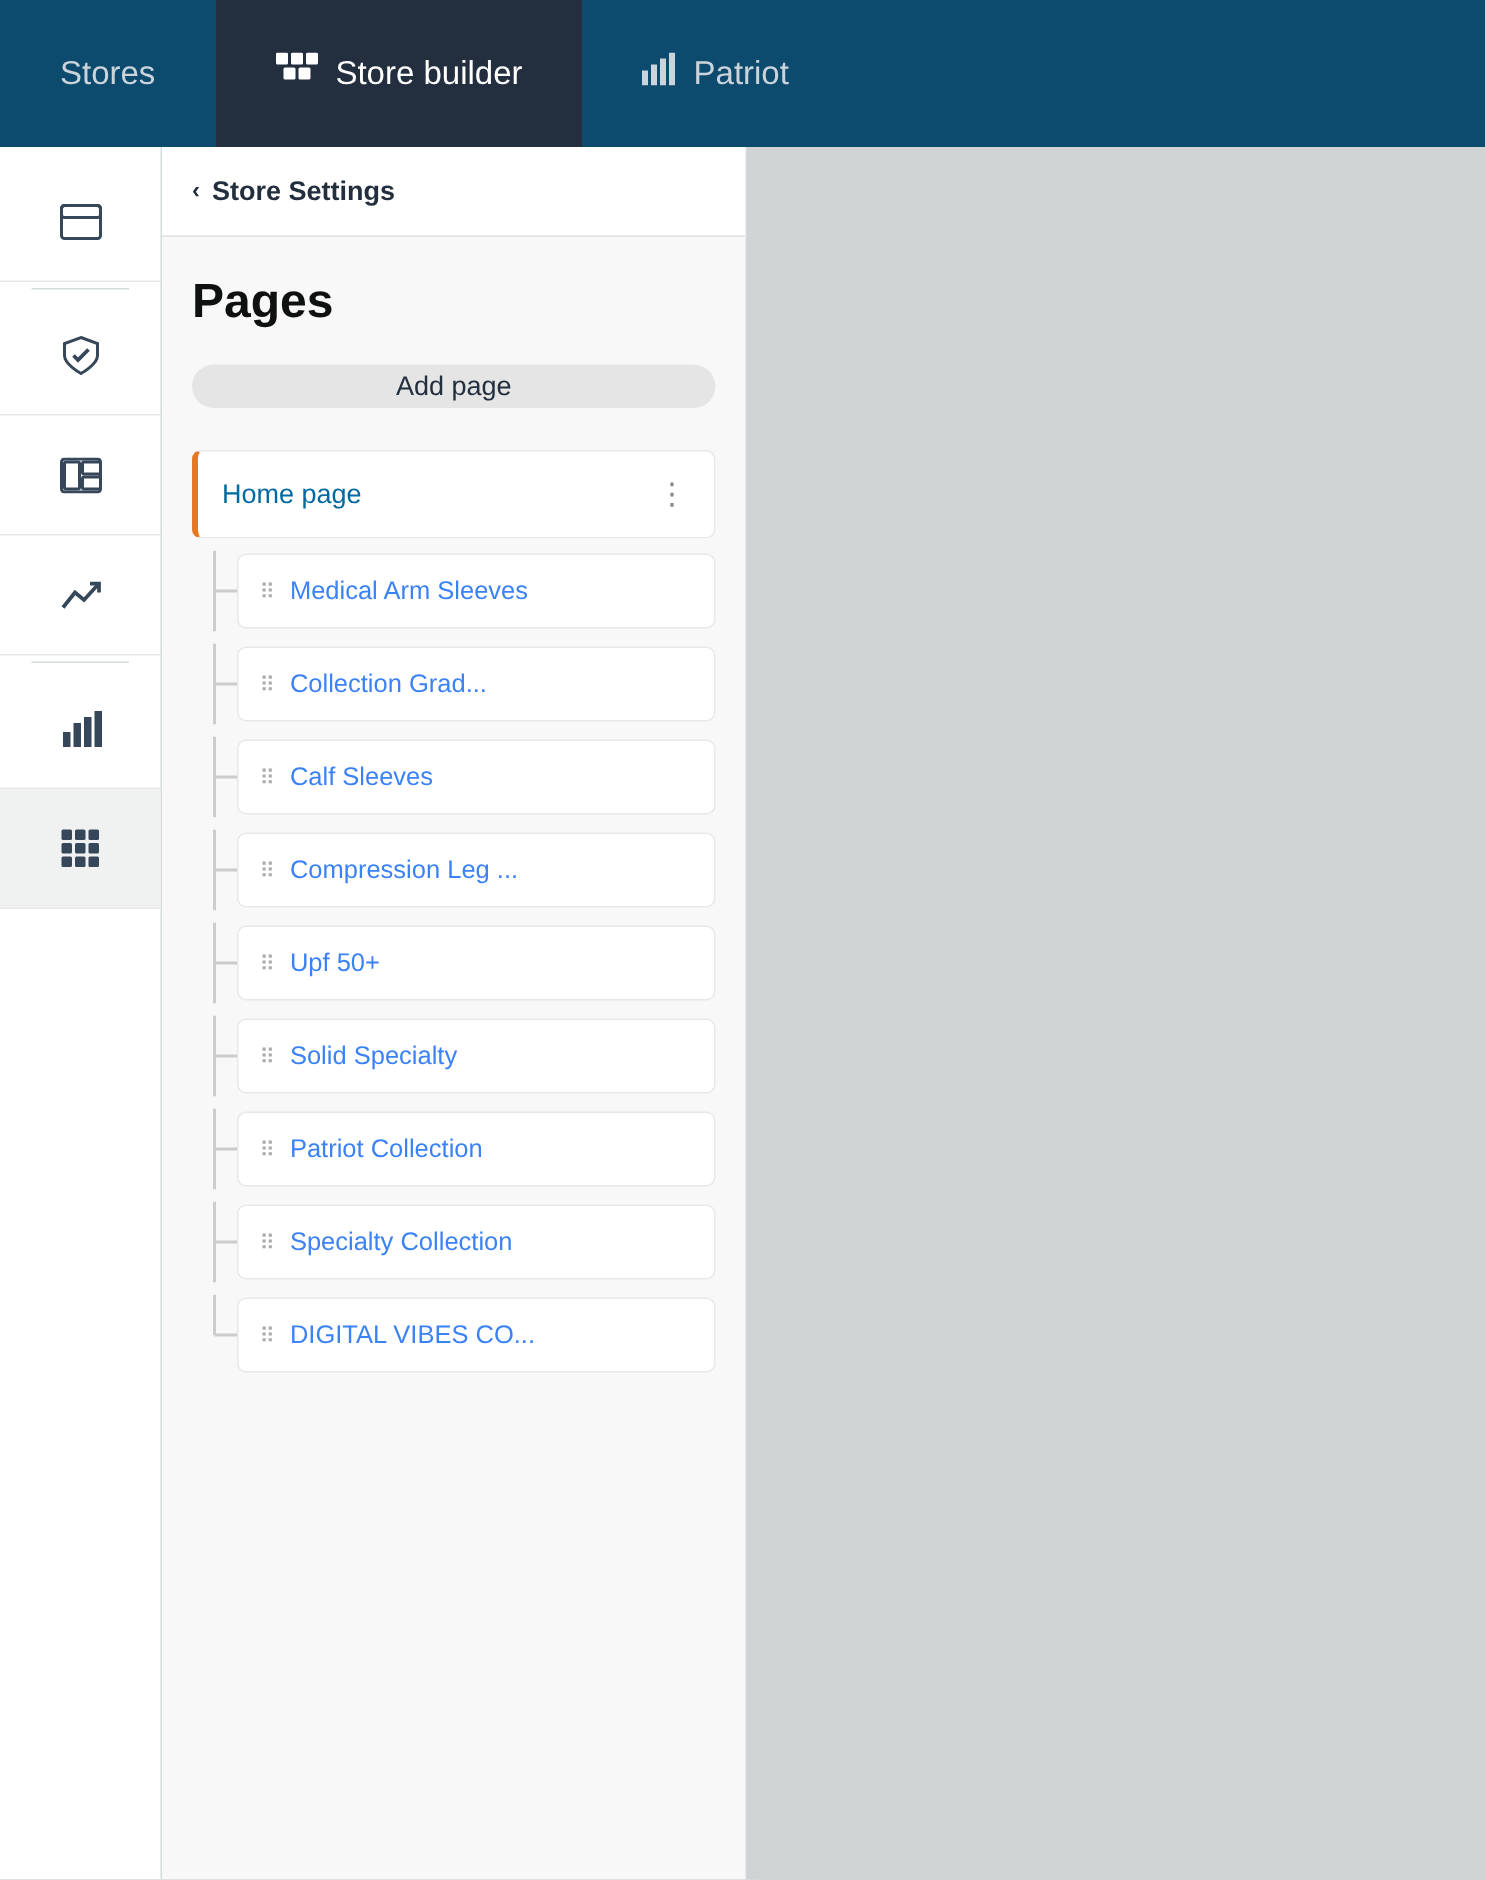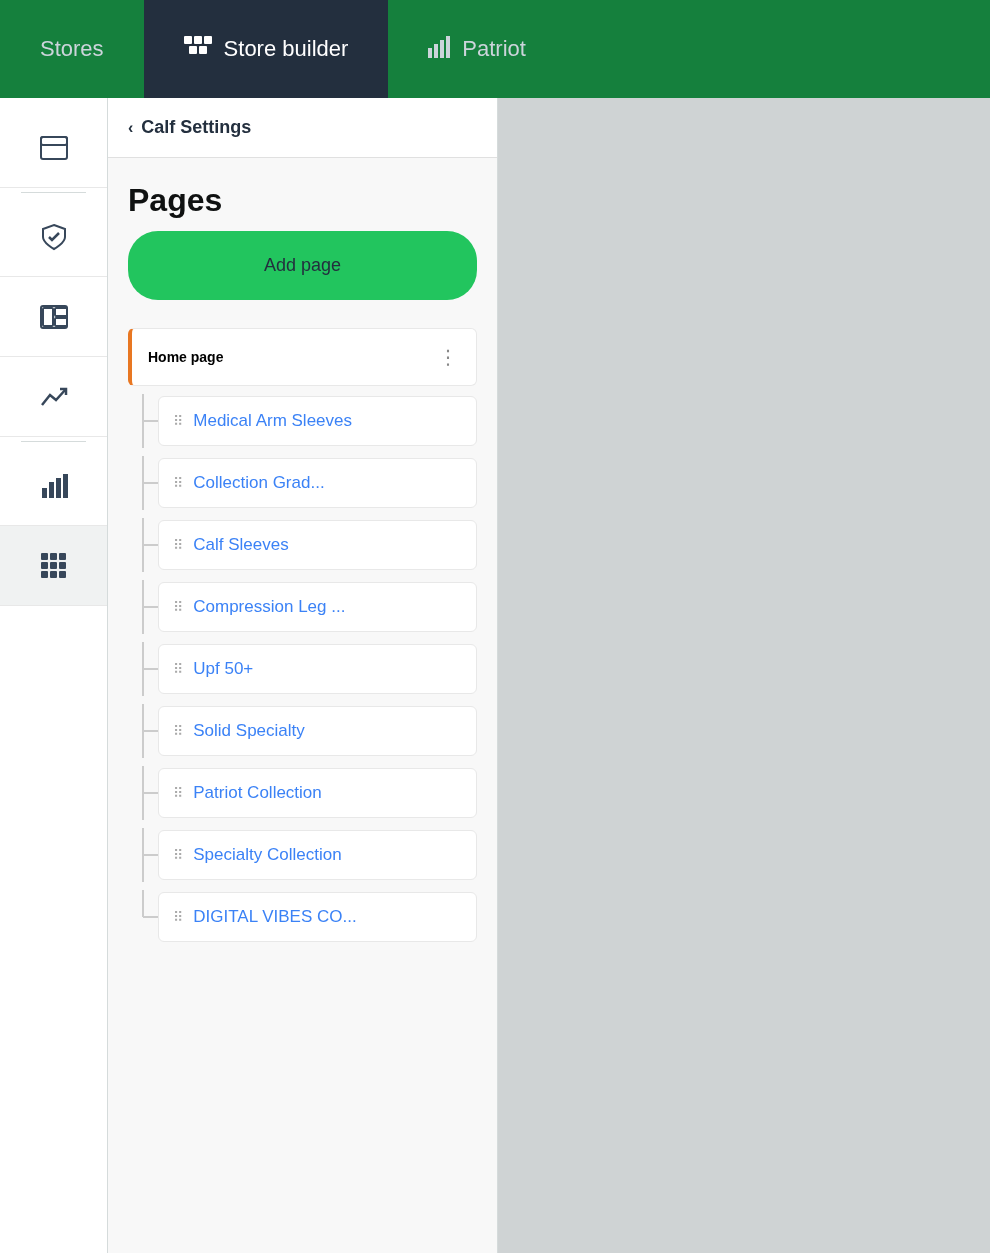--- a/index.html
+++ b/index.html
@@ -8,21 +8,21 @@
       height: 1253px;
       font-family: "Amazon Ember", Arial, sans-serif;
       background: #d5dbdb;
       overflow: hidden;
     }
 
     
     .top-nav {
       display: flex;
       height: 98px;
-      background: #15803d;
+      background: #0c4a6e;
       align-items: center;
     }
     .top-nav .nav-tab {
       display: flex;
       align-items: center;
       justify-content: center;
       height: 100%;
       padding: 0 40px;
       color: #ccd4db;
       font-size: 22px;
@@ -107,29 +107,29 @@
     .pages-content {
       padding: 24px 20px;
       overflow-y: auto;
       flex: 1;
     }
 
     .pages-title {
       font-size: 32px;
       font-weight: 700;
       color: #0f1111;
-      margin-bottom: 12px;
+      margin-bottom: 24px;
     }
 
     .add-page-btn {
       width: 100%;
-      padding: 24px 0;
+      padding: 4px 0;
       border-radius: 30px;
       border: none;
-      background: #22c55e;
+      background: #e5e5e5;
       color: #232f3e;
       font-size: 18px;
       font-weight: 500;
       cursor: pointer;
       margin-bottom: 28px;
     }
 
     
     .home-page-item {
       display: flex;
@@ -137,23 +137,23 @@
       justify-content: space-between;
       background: #fff;
       border: 1px solid #e8e8e8;
       border-radius: 6px;
       padding: 16px 16px;
       margin-bottom: 8px;
       border-left: 4px solid #e87722;
       cursor: pointer;
     }
     .home-page-label {
-      font-size: 14px;
-      font-weight: 700;
-      color: #000000;
+      font-size: 18px;
+      font-weight: 400;
+      color: #0369a1;
     }
     .three-dots {
       color: #888;
       font-size: 20px;
       letter-spacing: 2px;
       cursor: pointer;
     }
 
     
     .sub-pages-list {
@@ -284,21 +284,21 @@
         <rect x="1" y="19" width="7" height="7" rx="1"></rect>
         <rect x="10" y="19" width="7" height="7" rx="1"></rect>
         <rect x="19" y="19" width="7" height="7" rx="1"></rect>
       </svg>
     </div>
   </aside>
 
   <section class="pages-panel">
     <div class="store-settings-nav">
       <span class="chevron">‹</span>
-      <span>Calf Settings</span>
+      <span>Store Settings</span>
     </div>
 
     <div class="pages-content">
       <h1 class="pages-title">Pages</h1>
 
       <button class="add-page-btn">Add page</button>
 
       
       <div class="home-page-item">
         <span class="home-page-label">Home page</span>

